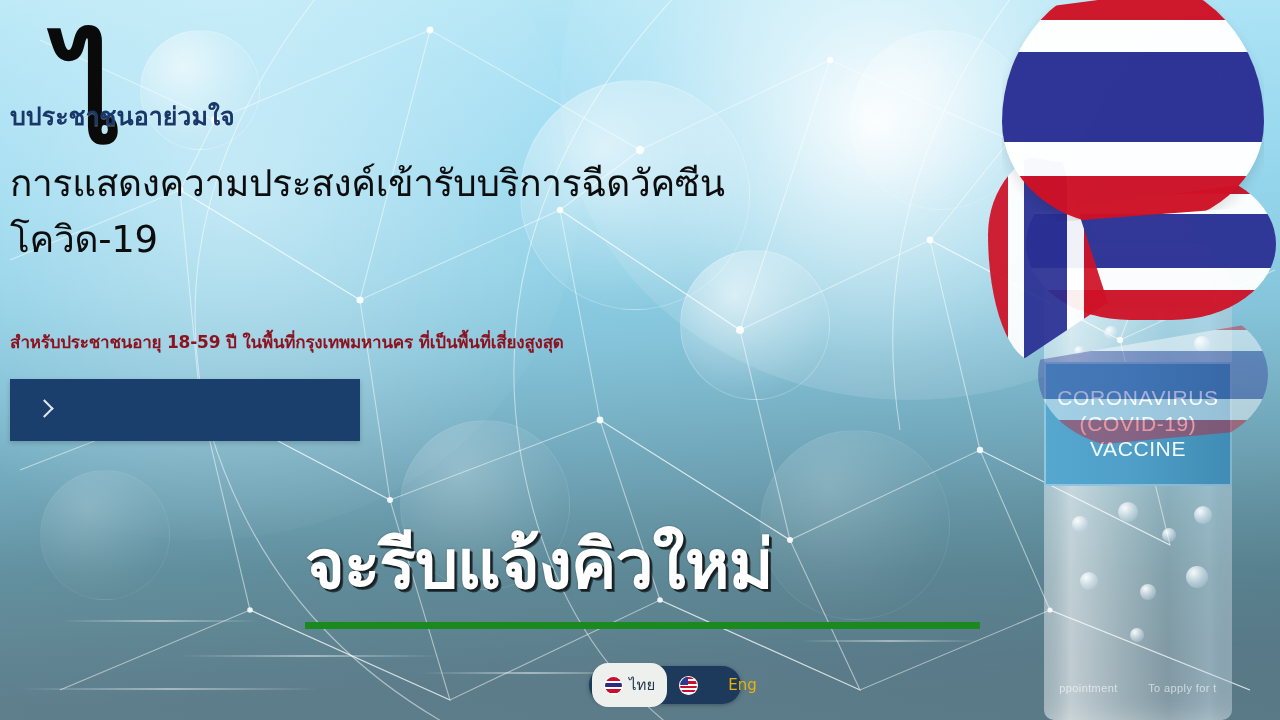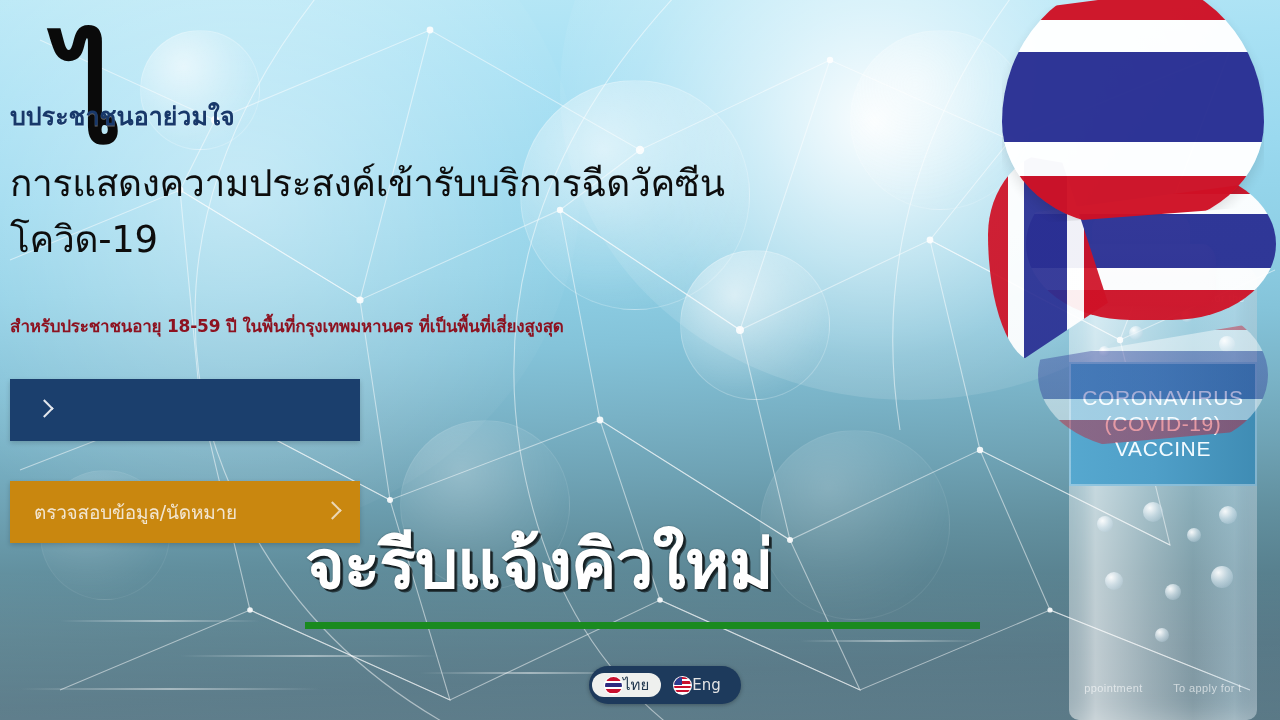--- a/index.html
+++ b/index.html
@@ -85,21 +85,21 @@
     width:900px;
     color:#0d0d0d;
     font-family:"DejaVu Sans", sans-serif;
     font-weight:400;
     font-size:37px;
     line-height:1.52;
     letter-spacing:-.3px;
     white-space:pre-line;
   }
   .subhead {
-    position:absolute; left:10px; top:312px;
+    position:absolute; left:10px; top:328px;
     font-family:"DejaVu Sans", sans-serif;
     font-weight:700;
     font-size:17px;
     color:#8d1220;
     letter-spacing:-.2px;
     white-space:nowrap;
   }
 
   
   .btn {
@@ -160,32 +160,32 @@
   .lang-toggle {
     position:absolute; left:589px; top:666px;
     height:38px; width:152px;
     border-radius:19px;
     background:#1d3a5c;
     display:flex; align-items:center;
     padding:3px;
     box-shadow:0 1px 4px rgba(0,0,0,.3);
   }
   .lang-opt {
-    height:24px; border-radius:16px;
-    display:flex; align-items:center; 
+    height:44px; border-radius:16px;
+    display:flex; align-items:center; gap:6px;
     padding:0 12px;
     cursor:pointer;
   }
   .lang-opt.active { background:#eef0ee; }
   .lang-opt .lbl {
     font-family:"DejaVu Sans", sans-serif;
     font-size:15px;
   }
   .lang-opt.active .lbl { color:#22384f; }
-  .lang-opt.idle .lbl { color:#e5e5e5; }
+  .lang-opt.idle .lbl { color:#eab308;margin-left:24px; }
   .flag {
     width:19px; height:19px; border-radius:50%;
     flex:0 0 19px; overflow:hidden;
     border:1px solid rgba(255,255,255,.5);
     position:relative;
   }
   .flag-th { background:#ffffff; }
   .flag-th i { position:absolute; left:0; right:0; display:block; }
   .flag-th .s1 { top:0;     height:26%; background:#c8102e; }
   .flag-th .s2 { top:26%;   height:13%; background:#ffffff; }
@@ -212,21 +212,20 @@
     background:
       linear-gradient(to right,
         rgba(255,255,255,.30) 0%,
         rgba(255,255,255,.62) 14%,
         rgba(255,255,255,.40) 42%,
         rgba(255,255,255,.24) 66%,
         rgba(210,230,240,.46) 88%,
         rgba(160,185,200,.40) 100%);
     box-shadow:inset 0 0 26px rgba(255,255,255,.35);
     overflow:hidden;
-    margin-left:25px;
   }
   .vial-label {
     position:absolute; left:0; right:0; top:96px; height:124px;
     background:linear-gradient(to right,#56a8cf 0%,#4f9fc8 45%,#3f8cb4 100%);
     display:flex; flex-direction:column; align-items:center; justify-content:center;
     gap:1px;
     box-shadow:0 0 0 2px rgba(255,255,255,.35) inset;
   }
   .vial-label span {
     color:#f3fbff;
@@ -423,24 +422,20 @@
   </div>
 
   <h1 class="headline">การแสดงความประสงค์เข้ารับบริการฉีดวัคซีน
 โควิด-19</h1>
   <div class="subhead">สำหรับประชาชนอายุ 18-59 ปี ในพื้นที่กรุงเทพมหานคร ที่เป็นพื้นที่เสี่ยงสูงสุด</div>
 
   <button class="btn btn-primary">
     <span class="chev"></span>
   </button>
 
-  <button class="btn btn-secondary">
-    <span class="btn-label">ตรวจสอบข้อมูล/นัดหมาย</span>
-    <span class="chev"></span>
-  </button>
 
   <div class="caption">จะรีบแจ้งคิวใหม่</div>
   <div class="caption-rule"></div>
 
   <div class="lang-toggle">
     <div class="lang-opt active">
       <span class="flag flag-th">
         <i class="s1"></i>
           <i class="s2"></i>
           <i class="s3"></i>

